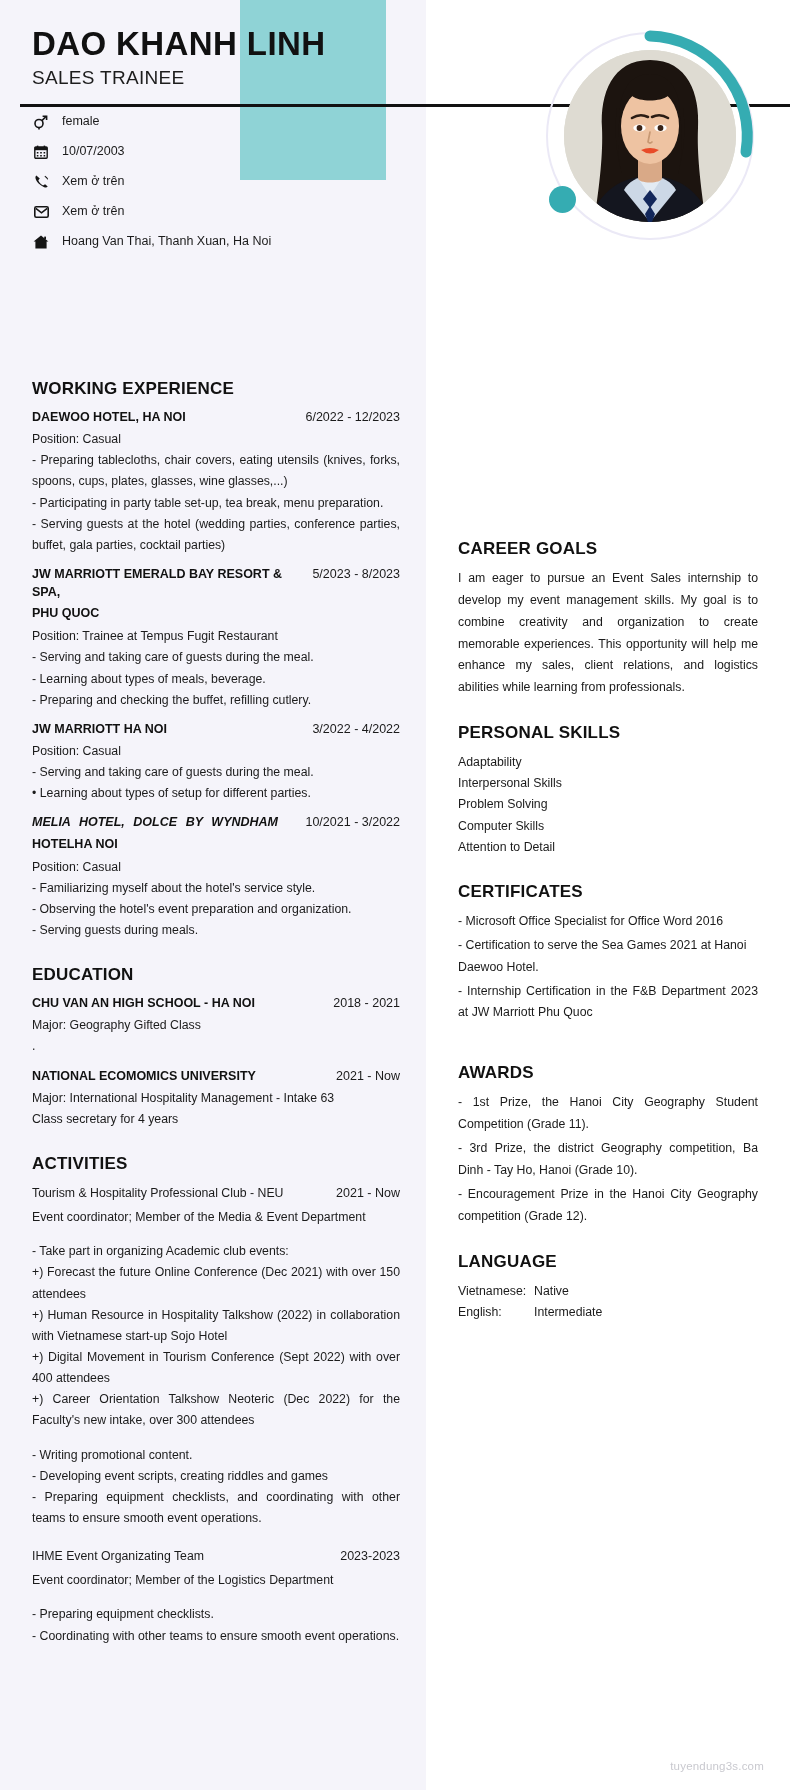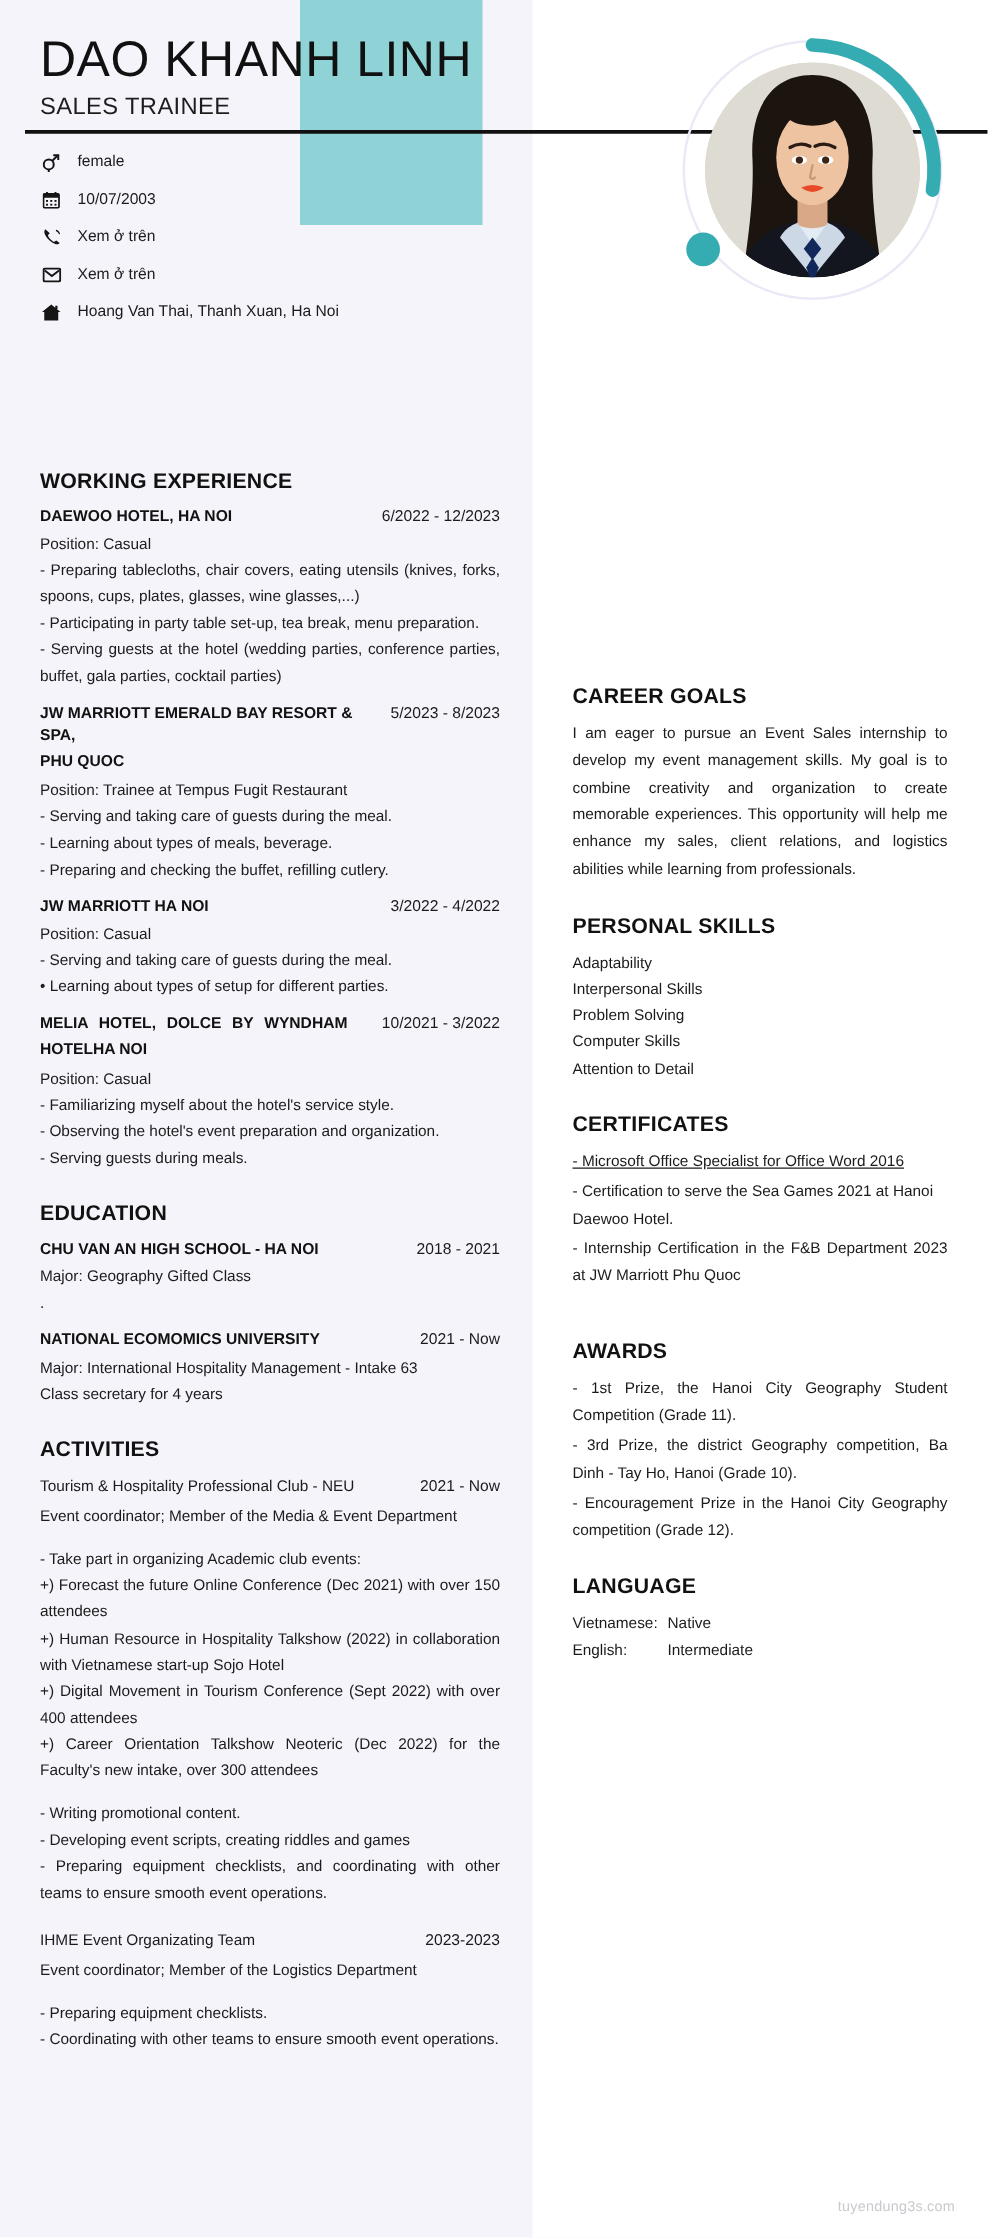--- a/index.html
+++ b/index.html
@@ -42,22 +42,22 @@
     z-index:3;
   }
 
   
   .header{
     position:relative;
     z-index:2;
     padding:26px 0 0 32px;
   }
   .name{
-    font-size:40px;
-    font-weight:normal;
+    font-size:33px;
+    font-weight:bold;
     letter-spacing:.4px;
     line-height:1.12;
     margin:0 0 4px 0;
     color:#111;
   }
   .jobtitle{
     font-size:19px;
     font-weight:normal;
     letter-spacing:.3px;
     margin:0;
@@ -154,21 +154,21 @@
   }
 
   
   h2.sec{
     font-size:17px;
     font-weight:bold;
     letter-spacing:.2px;
     margin:24px 0 9px 0;
     color:#111;
   }
-  h2.sec.first{margin-top:22px;}
+  h2.sec.first{margin-top:34px;}
 
   
   .entry{margin-bottom:2px;}
   .entry-head{
     display:flex;
     justify-content:space-between;
     align-items:baseline;
     gap:10px;
     margin:9px 0 3px 0;
   }
@@ -394,21 +394,21 @@
           <span class="org">JW MARRIOTT HA NOI</span>
           <span class="date">3/2022 - 4/2022</span>
         </div>
         <p class="line">Position: Casual</p>
         <p class="line">- Serving and taking care of guests during the meal.</p>
         <p class="line">• Learning about types of setup for different parties.</p>
       </div>
 
       <div class="entry">
         <div class="entry-head">
-          <span class="org justified" style="width:246px;">MELIA HOTEL, DOLCE BY WYNDHAM</span>
+          <span class="org justified" style="width:246px;font-style:italic;">MELIA HOTEL, DOLCE BY WYNDHAM</span>
           <span class="date">10/2021 - 3/2022</span>
         </div>
         <span class="org-line2">HOTELHA NOI</span>
         <p class="line" style="margin-top:4px;">Position: Casual</p>
         <p class="line">- Familiarizing myself about the hotel's service style.</p>
         <p class="line">- Observing the hotel's event preparation and organization.</p>
         <p class="line">- Serving guests during meals.</p>
       </div>
 
       <h2 class="sec">EDUCATION</h2>
@@ -472,21 +472,21 @@
       <p class="para">I am eager to pursue an Event Sales internship to develop my event management skills. My goal is to combine creativity and organization to create memorable experiences. This opportunity will help me enhance my sales, client relations, and logistics abilities while learning from professionals.</p>
 
       <h2 class="sec">PERSONAL SKILLS</h2>
       <div class="skill">Adaptability</div>
       <div class="skill">Interpersonal Skills</div>
       <div class="skill">Problem Solving</div>
       <div class="skill">Computer Skills</div>
       <div class="skill">Attention to Detail</div>
 
       <h2 class="sec">CERTIFICATES</h2>
-      <p class="para" style="text-align:left;text-decoration:underline;">- Microsoft Office Specialist for Office Word 2016</p>
+      <p class="para" style="text-align:left;">- Microsoft Office Specialist for Office Word 2016</p>
       <p class="para" style="text-align:left;">- Certification to serve the Sea Games 2021 at Hanoi Daewoo Hotel.</p>
       <p class="para">- Internship Certification in the F&amp;B Department 2023 at JW Marriott Phu Quoc</p>
 
       <div class="gap"></div>
 
       <h2 class="sec">AWARDS</h2>
       <p class="para">- 1st Prize, the Hanoi City Geography Student Competition (Grade 11).</p>
       <p class="para">- 3rd Prize, the district Geography competition, Ba Dinh - Tay Ho, Hanoi (Grade 10).</p>
       <p class="para">- Encouragement Prize in the Hanoi City Geography competition (Grade 12).</p>
 

